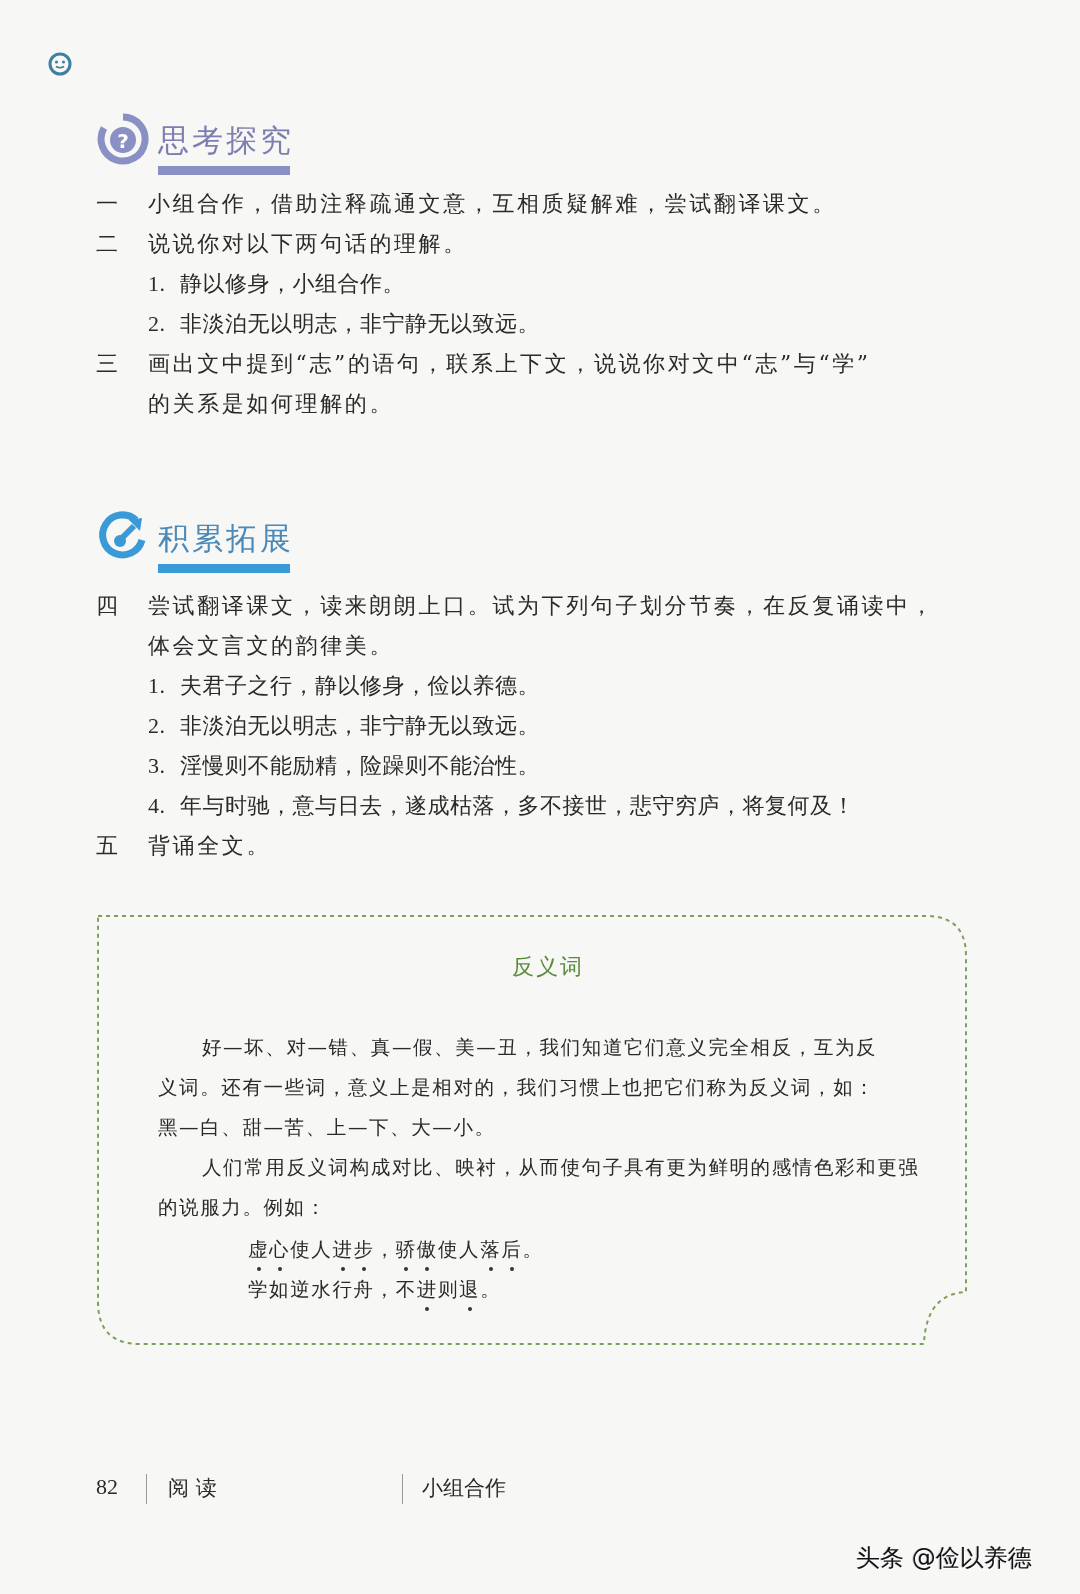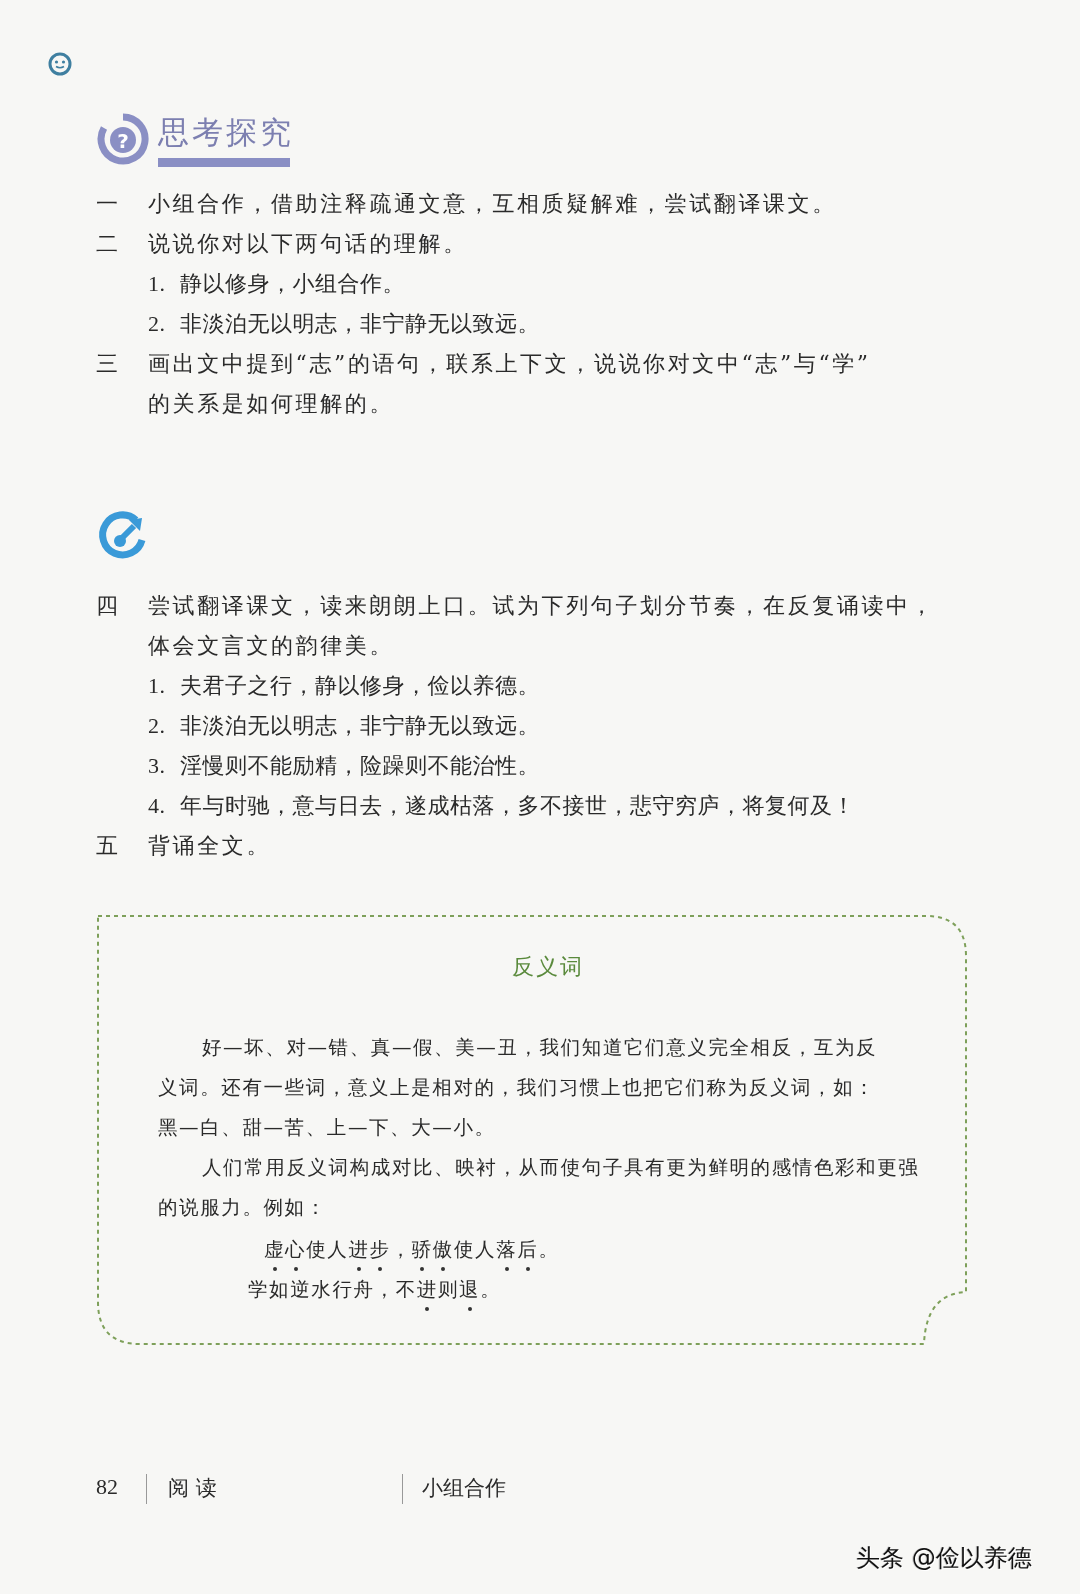--- a/index.html
+++ b/index.html
@@ -6,21 +6,21 @@
     body {
       width: 1080px; height: 1594px; position: relative; overflow: hidden;
       background: #f7f7f5;
       font-family: "DejaVu Serif", "Liberation Serif", serif;
       color: #2a2a2a;
     }
     .abs { position: absolute; }
     .smiley { left: 48px; top: 52px; width: 24px; height: 24px; }
     .sec-head { display: flex; align-items: flex-start; }
     .sec-icon { width: 54px; height: 54px; }
-    .sec-title-wrap { margin-left: 8px; margin-top: 0; text-align: center; }
+    .sec-title-wrap { margin-left: 8px; margin-top: 8px; text-align: center; }
     .sec-title { font-size: 31px; letter-spacing: 3px; line-height: 40px; }
     .sec-bar { height: 9px; width: 132px; margin-top: 6px; }
     .line { position: absolute; font-size: 22px; line-height: 28px; white-space: nowrap; letter-spacing: 2.6px; }
     .num { display: inline-block; width: 52px; letter-spacing: 0; }
     .sub { font-family: "Liberation Serif", "DejaVu Serif", serif; letter-spacing: 0.5px; font-size: 22px; }
     .sub .idx { display: inline-block; width: 32px; }
     .box-svg { position: absolute; left: 96px; top: 914px; }
     .box-title { font-size: 22px; color: #5a8a3c; letter-spacing: 2px; }
     .box-line { position: absolute; font-size: 19.5px; line-height: 26px; white-space: nowrap; letter-spacing: 1.6px; }
     .dot { position: relative; display: inline-block; }
@@ -70,20 +70,24 @@
   <span>的关系是如何理解的。</span>
 </div>
 
 <div class="abs sec-head" style="left:96px; top:510px;">
   <svg class="sec-icon" viewBox="0 0 54 54">
     <path d="M40 10 A20 20 0 1 0 46 30" fill="none" stroke="#3a9ad8" stroke-width="7"></path>
     <path d="M24 30 L38 16" stroke="#3a9ad8" stroke-width="6"></path>
     <polygon points="33,10 46,8 44,21" fill="#3a9ad8"></polygon>
     <circle cx="24" cy="31" r="6" fill="#3a9ad8"></circle>
   </svg>
+  <div class="sec-title-wrap">
+    <div class="sec-title" style="color:#4a8ab8;">积累拓展</div>
+    <div class="sec-bar" style="background:#3a9ad8;"></div>
+  </div>
 </div>
 
 <div class="line" style="left:96px; top:592px;">
   <span class="num">四</span><span>尝试翻译课文，读来朗朗上口。试为下列句子划分节奏，在反复诵读中，</span>
 </div>
 <div class="line" style="left:148px; top:632px;">
   <span>体会文言文的韵律美。</span>
 </div>
 <div class="line sub" style="left:148px; top:672px;">
   <span class="idx">1.</span><span>夫君子之行，静以修身，俭以养德。</span>
@@ -106,21 +110,21 @@
 </svg>
 
 <div class="abs box-title" style="left:0; width:1096px; top:952px; text-align:center;">反义词</div>
 
 <div class="box-line" style="left:202px; top:1035px;">好—坏、对—错、真—假、美—丑，我们知道它们意义完全相反，互为反</div>
 <div class="box-line" style="left:158px; top:1075px;">义词。还有一些词，意义上是相对的，我们习惯上也把它们称为反义词，如：</div>
 <div class="box-line" style="left:158px; top:1115px;">黑—白、甜—苦、上—下、大—小。</div>
 <div class="box-line" style="left:202px; top:1155px;">人们常用反义词构成对比、映衬，从而使句子具有更为鲜明的感情色彩和更强</div>
 <div class="box-line" style="left:158px; top:1195px;">的说服力。例如：</div>
 
-<div class="box-line" id="ex1" style="left:264px; top:1237px;text-align:right;"><span class="dot">虚</span><span class="dot">心</span><span>使人</span><span class="dot">进</span><span class="dot">步</span><span>，</span><span class="dot">骄</span><span class="dot">傲</span><span>使人</span><span class="dot">落</span><span class="dot">后</span><span>。</span></div>
+<div class="box-line" id="ex1" style="left:248px; top:1237px;text-align:right;"><span class="dot">虚</span><span class="dot">心</span><span>使人</span><span class="dot">进</span><span class="dot">步</span><span>，</span><span class="dot">骄</span><span class="dot">傲</span><span>使人</span><span class="dot">落</span><span class="dot">后</span><span>。</span></div>
 <div class="box-line" id="ex2" style="left:248px; top:1277px;"><span>学如逆水行舟，不</span><span class="dot">进</span><span>则</span><span class="dot">退</span><span>。</span></div>
 
 <div class="abs footer-text" style="left:96px; top:1474px; font-family:'Liberation Serif', serif; font-size:22px;">82</div>
 <div class="abs footer-sep" style="left:146px; top:1474px;"></div>
 <div class="abs footer-text" style="left:168px; top:1474px;">阅 读</div>
 <div class="abs footer-sep" style="left:402px; top:1474px;"></div>
 <div class="abs footer-text" style="left:422px; top:1474px;">小组合作</div>
 
 <div class="abs watermark" style="left:856px; top:1542px;">头条 @俭以养德</div>
 

